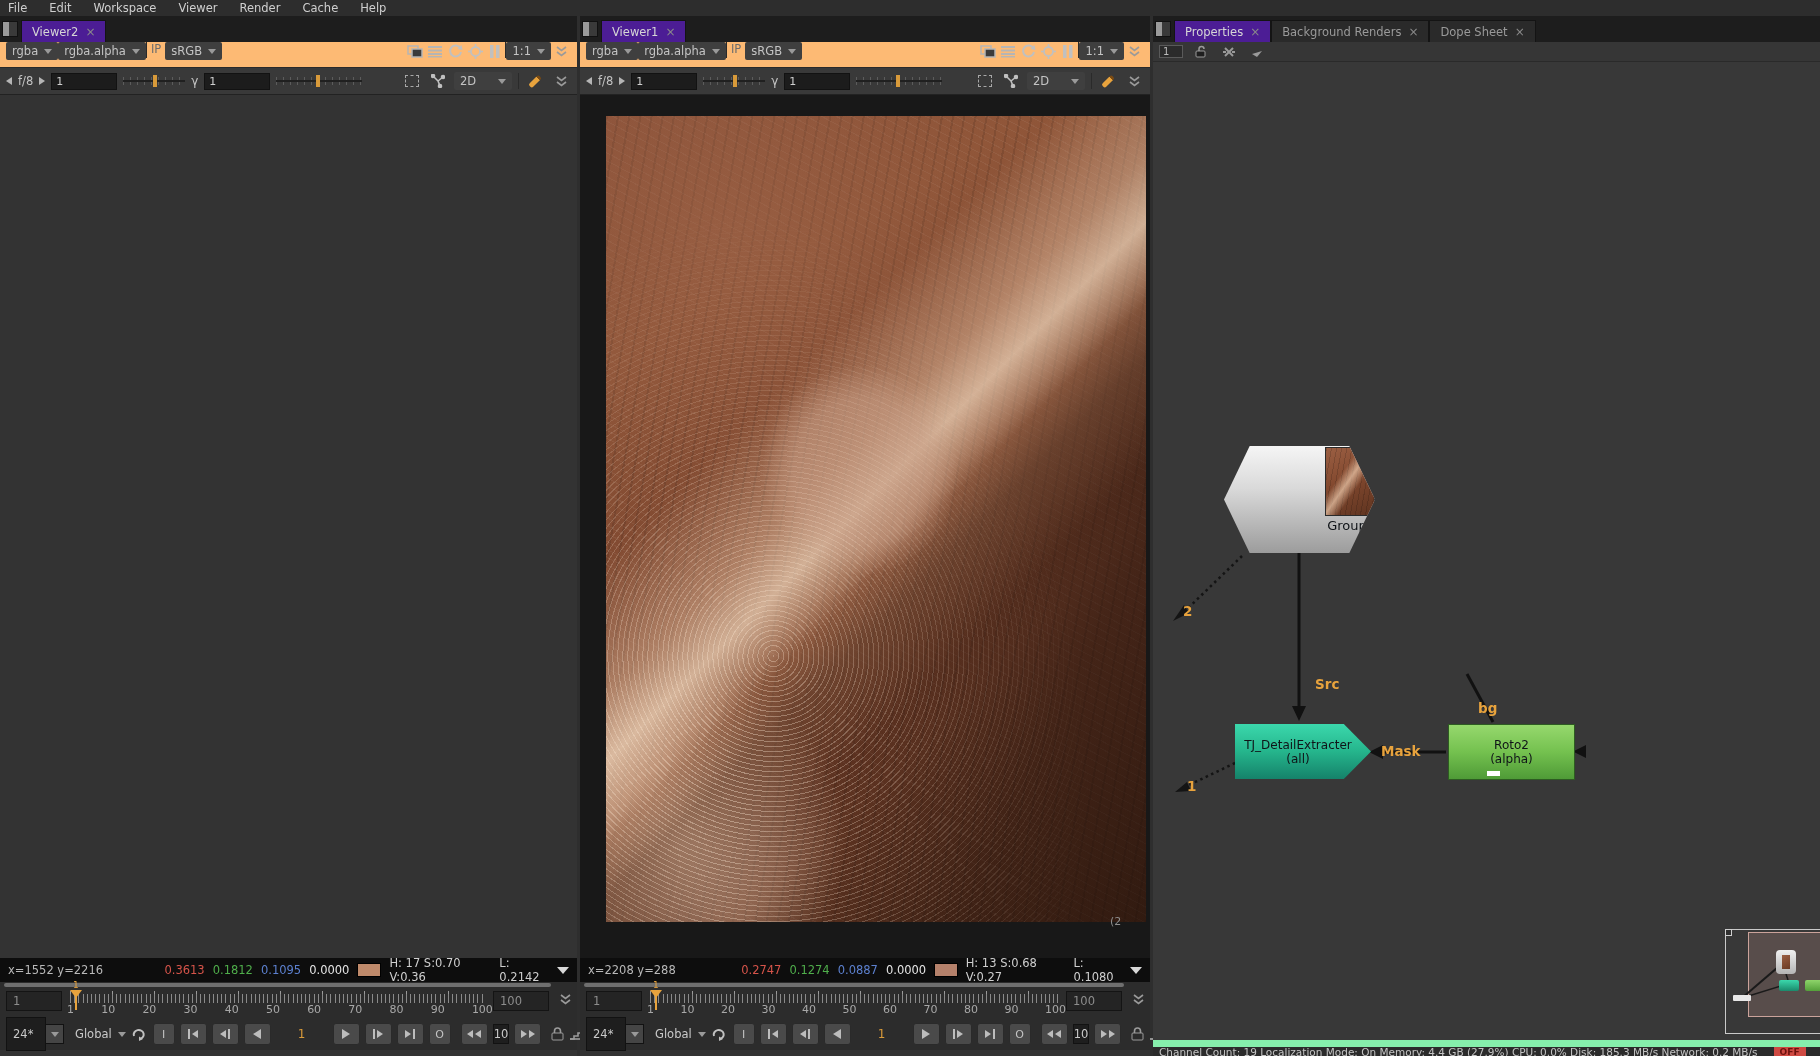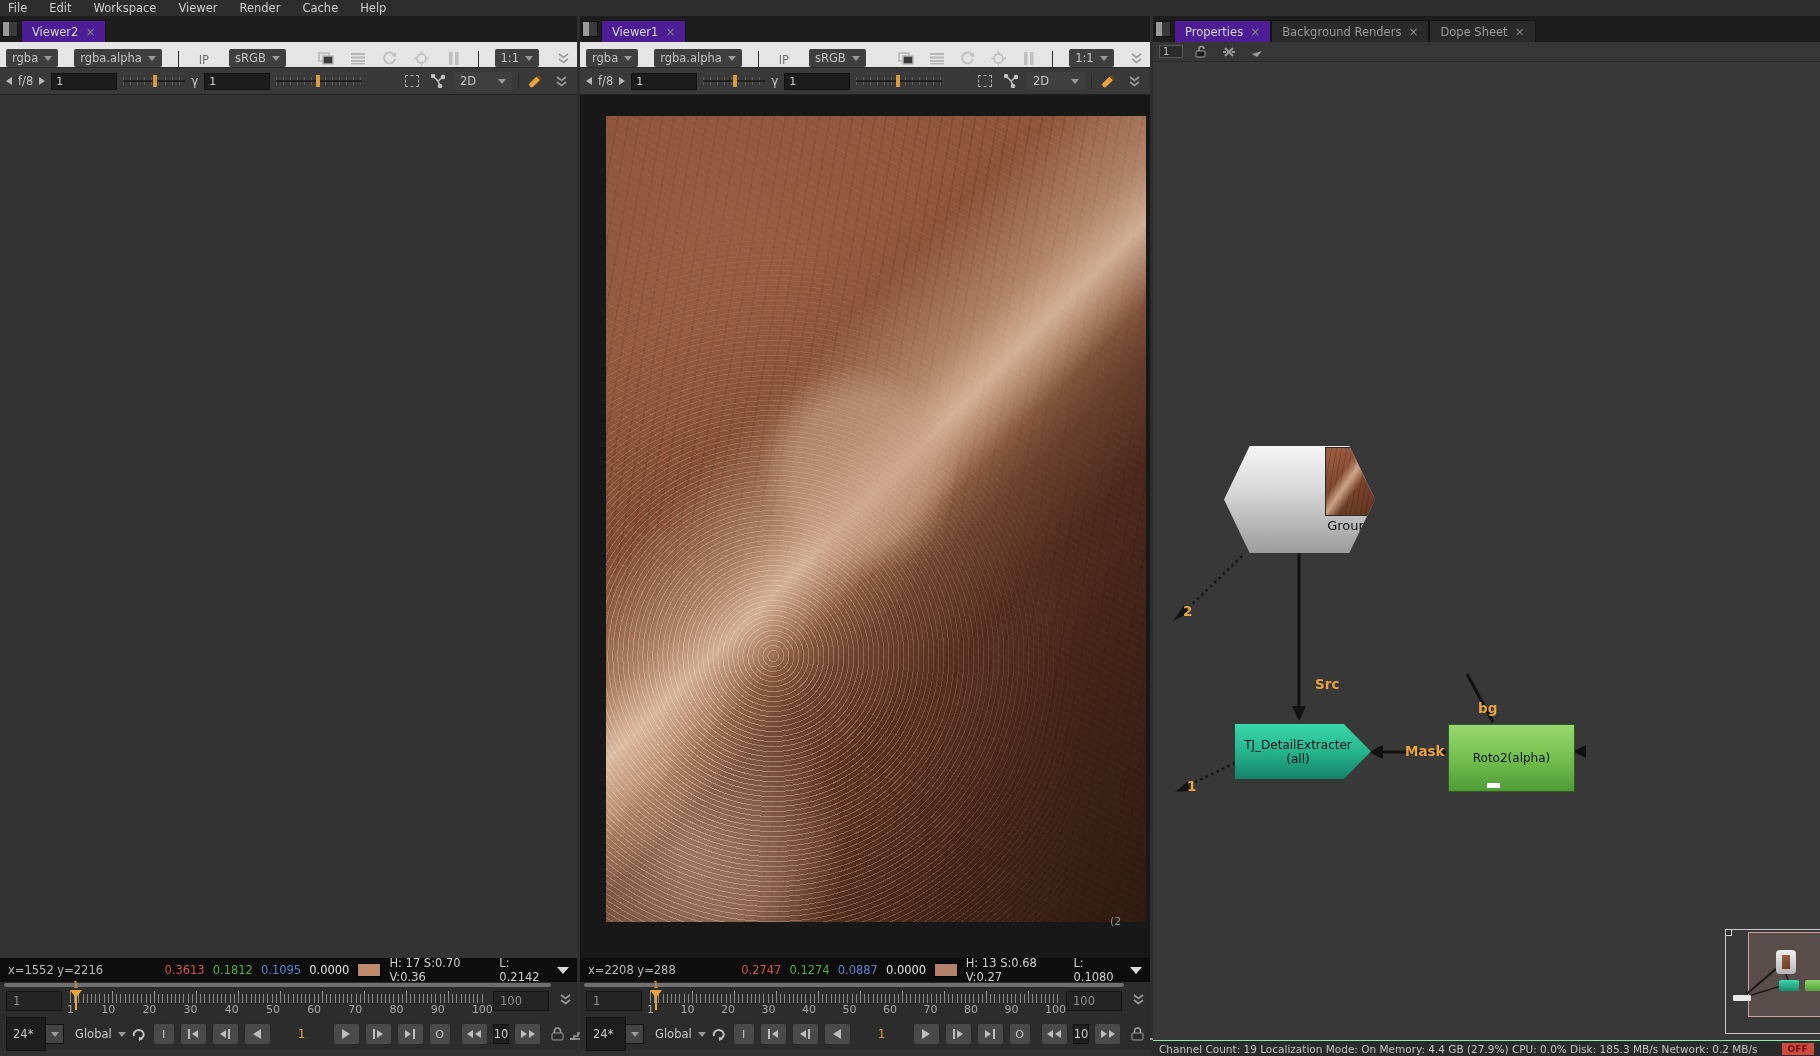--- a/index.html
+++ b/index.html
@@ -17,22 +17,22 @@
   .pane { position:absolute; top:16px; height:1040px; background:#333; }
   .tabbar { position:absolute; left:0; top:0; right:0; height:26px; background:#1d1d1d;
     display:flex; align-items:flex-end; }
   .pane-corner { width:16px; height:16px; margin:0 3px 5px 2px;
     background:linear-gradient(90deg,#9a9a9a 0 45%,#3a3a3a 45% 100%); border:1px solid #111; }
   .tab { height:22px; display:flex; align-items:center; gap:7px; padding:0 10px;
     background:#4c1d95; color:#d6d6d6; font-size:11.5px; border:1px solid #141414; border-bottom:none; }
   .tab.inactive { background:#2a2a2a; color:#9a9a9a; }
   .tab .close { color:#8a8a8a; font-size:12px; line-height:10px; }
   
-  .vtools1 { position:absolute; left:0; top:26px; right:0; height:26px; background:#e5e5e5;
-    border-bottom:1px solid #2a2a2a; display:flex; align-items:flex-end; padding:0 6px; gap:16px; }
+  .vtools1 { position:absolute; left:0; top:26px; right:0; height:26px; background:#fdba74;
+    border-bottom:1px solid #2a2a2a; display:flex; align-items:flex-start; padding:0 6px; gap:0; }
   .vtools2 { position:absolute; left:0; top:52px; right:0; height:27px; background:#393939;
     border-bottom:1px solid #222; display:flex; align-items:center; padding:0 6px; gap:6px; }
   .dd { display:flex; align-items:center; gap:6px; padding:2px 6px; color:#c4c4c4;
     font-size:11.5px; background:#3f3f3f; border-radius:2px; }
   .caret { width:0; height:0; border-left:4px solid transparent; border-right:4px solid transparent;
     border-top:5px solid #9a9a9a; }
   .dim { color:#6d6d6d; font-size:11.5px; padding:0 4px; }
   .sep { width:1px; height:16px; background:#2a2a2a; }
   .spacer { flex:1; }
   .tool-ico { display:flex; align-items:center; justify-content:center; width:20px; height:18px; }
@@ -139,42 +139,42 @@
   .hexnode .thumb { margin-top:1px; width:50px; height:69px; border:1px solid #2a2a2a;
     background:
       linear-gradient(125deg, rgba(0,0,0,0) 35%, rgba(240,205,175,0.7) 48%, rgba(0,0,0,0) 62%),
       repeating-linear-gradient(100deg, rgba(0,0,0,0.15) 0 1px, rgba(0,0,0,0) 1px 5px),
       linear-gradient(155deg,#9b5f43 0%,#83492f 45%,#5f3420 100%); }
   .hexnode .nl { margin-top:3px; font-size:13px; }
   .detailnode { position:absolute; left:82px; top:662px; width:136px; height:55px;
     clip-path:polygon(0 0,80% 0,100% 50%,80% 100%,0 100%);
     background:linear-gradient(180deg,#3bd8ac 0%,#25b58c 50%,#15826a 100%);
     display:flex; flex-direction:column; align-items:center; justify-content:center; padding-right:10px; }
-  .rotonode { position:absolute; left:295px; top:662px; width:127px; height:68px;
+  .rotonode { position:absolute; left:295px; top:662px; width:127px; height:56px;
     background:linear-gradient(180deg,#96d86d 0%,#74c14f 50%,#4f9b37 100%);
-    border:1px solid #2e5c22; display:flex; flex-direction:row; align-items:center; justify-content:center; }
+    border:1px solid #2e5c22; display:flex; flex-direction:column; align-items:center; justify-content:center; }
   .roto-dash { position:absolute; left:38px; bottom:3px; width:13px; height:5px; background:#fff; }
   
   .minimap { position:absolute; left:572px; top:867px; width:97px; height:105px;
     border:1px solid #c9c9c9; border-right:none; }
   .mm-handle { position:absolute; left:-1px; top:-1px; width:7px; height:7px; background:#2f2f2f; border:1px solid #cfcfcf; }
   .mm-view { position:absolute; left:22px; top:2px; right:-1px; bottom:16px;
     background:rgba(205,155,145,0.22); border:1px solid rgba(232,185,175,0.8); }
   .mm-group { position:absolute; left:50px; top:20px; width:20px; height:24px; border-radius:4px;
     background:linear-gradient(180deg,#f0f0f0,#b5b5b5); display:flex; align-items:center; justify-content:center; }
   .mm-group i { display:block; width:8px; height:14px; background:linear-gradient(150deg,#9b5f43,#6a3a24); }
   .mm-teal { position:absolute; left:53px; top:50px; width:20px; height:11px; border-radius:2px;
     background:linear-gradient(180deg,#3bd8ac,#1a8a6c); }
   .mm-green { position:absolute; left:79px; top:50px; width:17px; height:11px; border-radius:2px;
     background:linear-gradient(180deg,#8ed46a,#54a03a); }
   .mm-dash { position:absolute; left:7px; top:65px; width:18px; height:6px; background:#e8e8e8; border-radius:1px; }
   
   .statusbar { position:absolute; left:0; right:0; top:1024px; height:16px; background:#2b2b2b;
-    display:flex; align-items:center; gap:24px; padding:0 6px; font-size:10.5px; color:#c4c4c4;
-    border-top:1px solid #86efac; white-space:nowrap; overflow:hidden; }
+    display:flex; align-items:center; gap:16px; padding:0 6px; font-size:10.5px; color:#c4c4c4;
+    border-top:7px solid #86efac; white-space:nowrap; overflow:hidden; }
   .off-badge { background:#cf4a42; color:#6e120e; font-weight:bold; font-size:9px;
     padding:1px 6px; border-radius:0; }
   svg.ico { display:block; }
 </style>
 </head>
 <body>
 
 <div class="root">
 
   <div class="menubar">
@@ -763,21 +763,21 @@
         <div class="node-label">(all)</div>
       </div>
 
       <div class="rotonode">
         <div class="node-label">Roto2</div>
         <div class="node-label">(alpha)</div>
         <div class="roto-dash"></div>
       </div>
 
       <span class="orange-lbl" style="left:132px;top:614px;margin-left:30px;">Src</span>
-      <span class="orange-lbl" style="left:228px;top:681px;margin-left:24px;">Mask</span>
+      <span class="orange-lbl" style="left:228px;top:681px;">Mask</span>
       <span class="orange-lbl" style="left:325px;top:638px;">bg</span>
       <span class="orange-lbl" style="left:30px;top:541px;">2</span>
       <span class="orange-lbl" style="left:34px;top:716px;">1</span>
 
       <div class="minimap">
         <div class="mm-handle"></div>
         <div class="mm-view"></div>
         <svg class="ico" width="97" height="105" style="position:absolute;left:0;top:0;">
           <line x1="16" y1="68" x2="58" y2="32" stroke="#1a1a1a" stroke-width="2"></line>
           <line x1="16" y1="68" x2="55" y2="56" stroke="#1a1a1a" stroke-width="1.5"></line>

